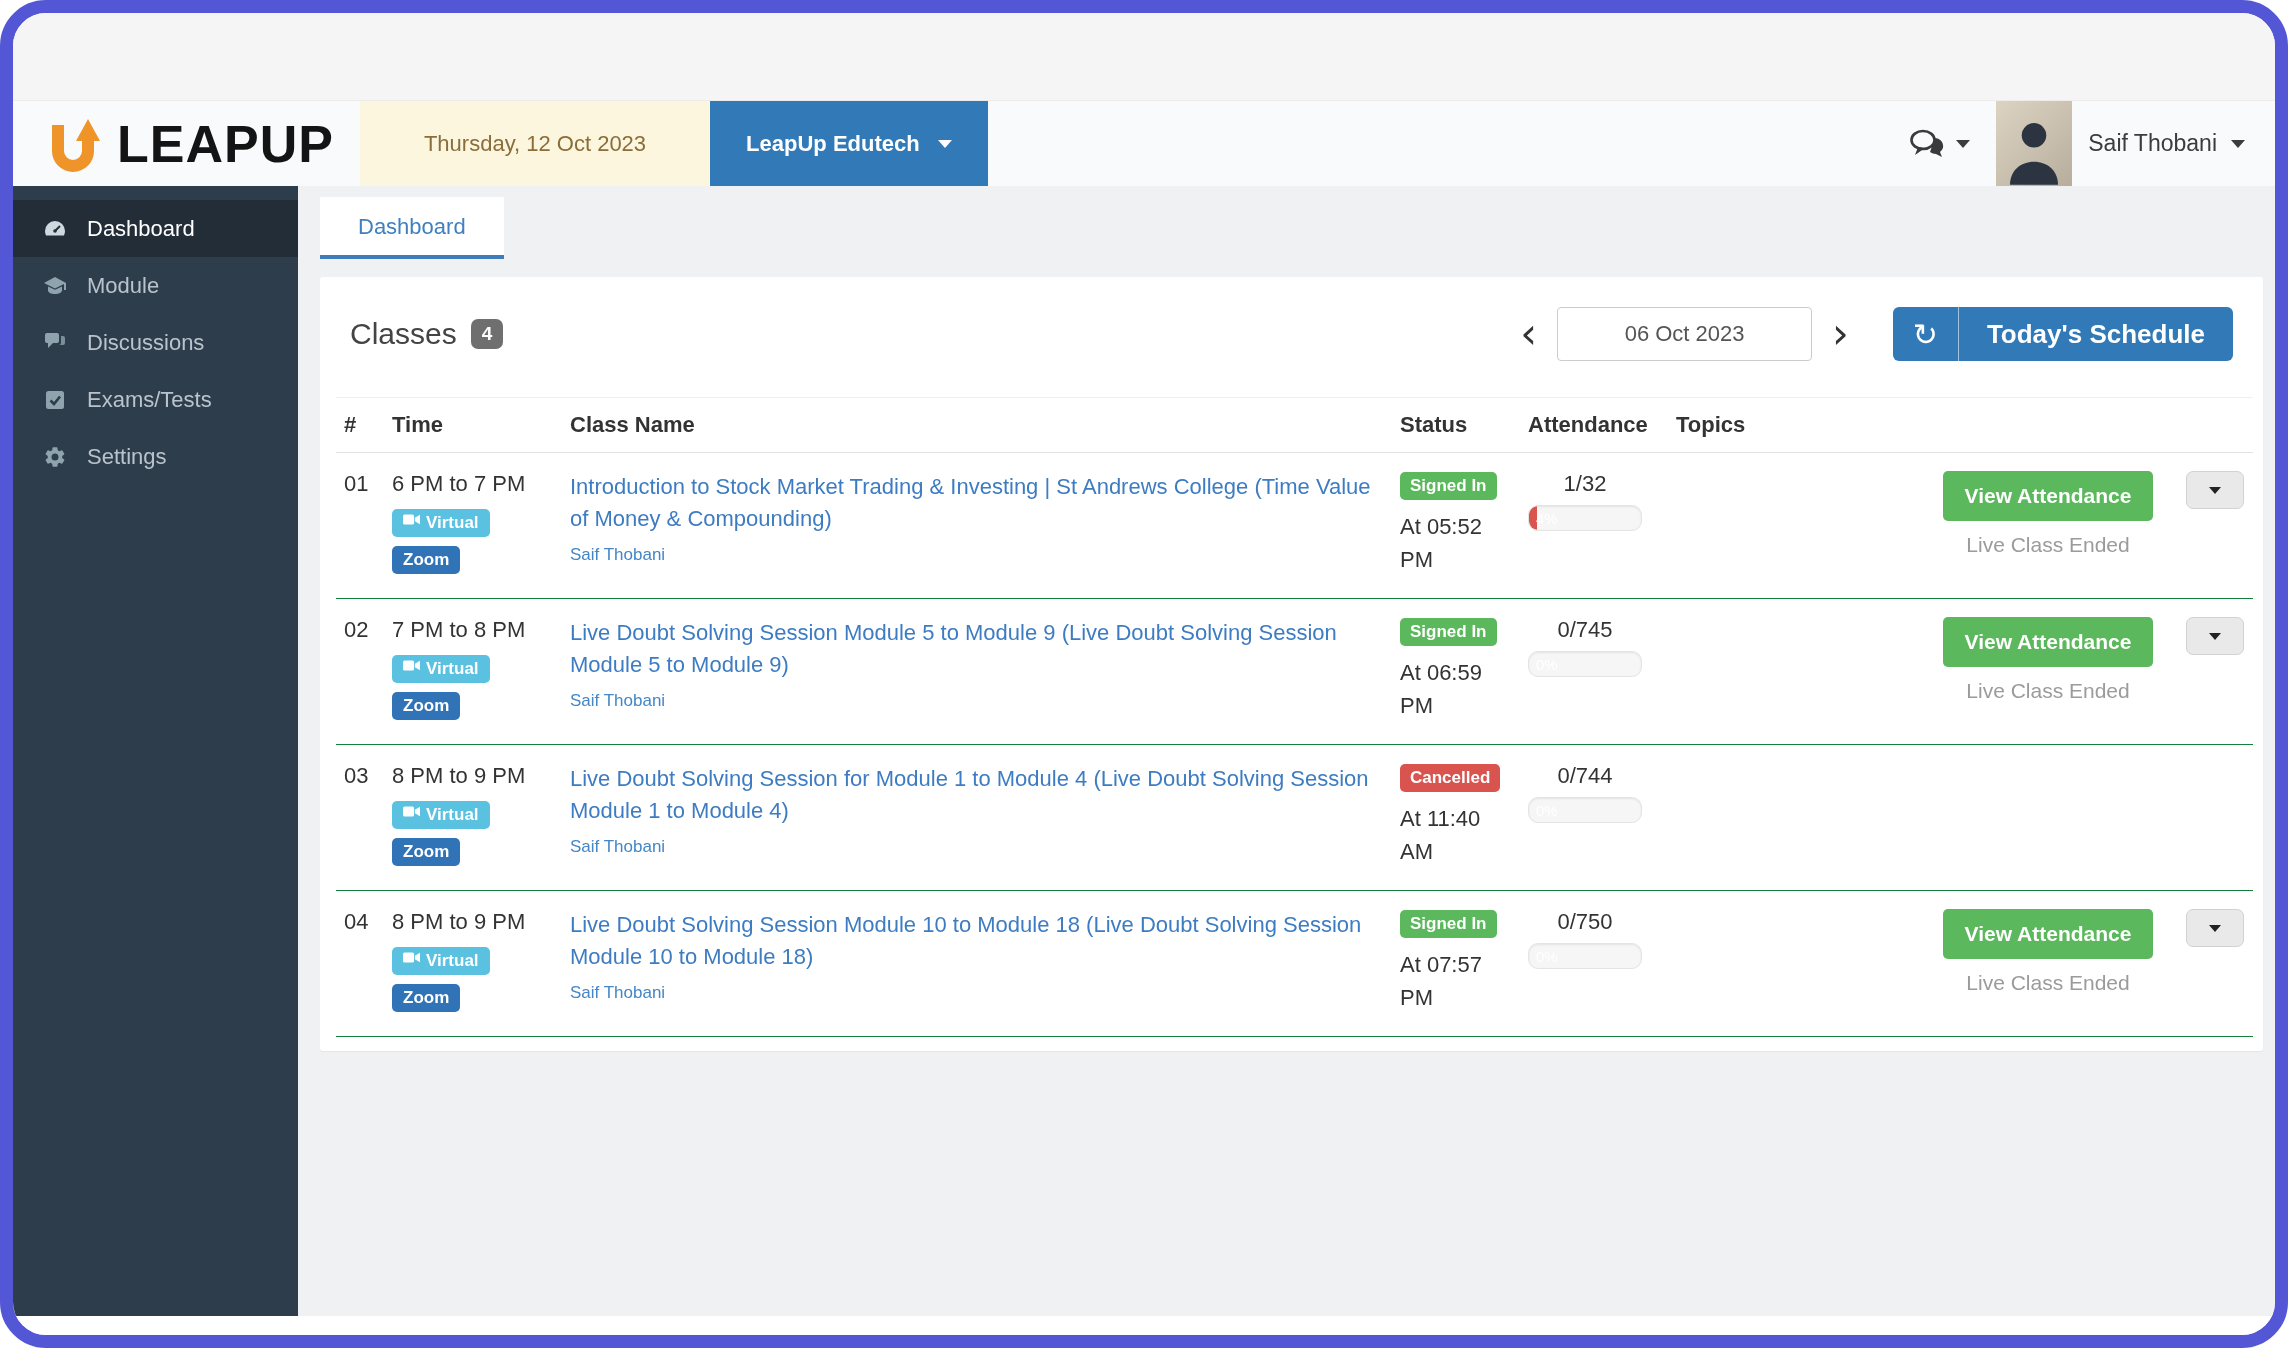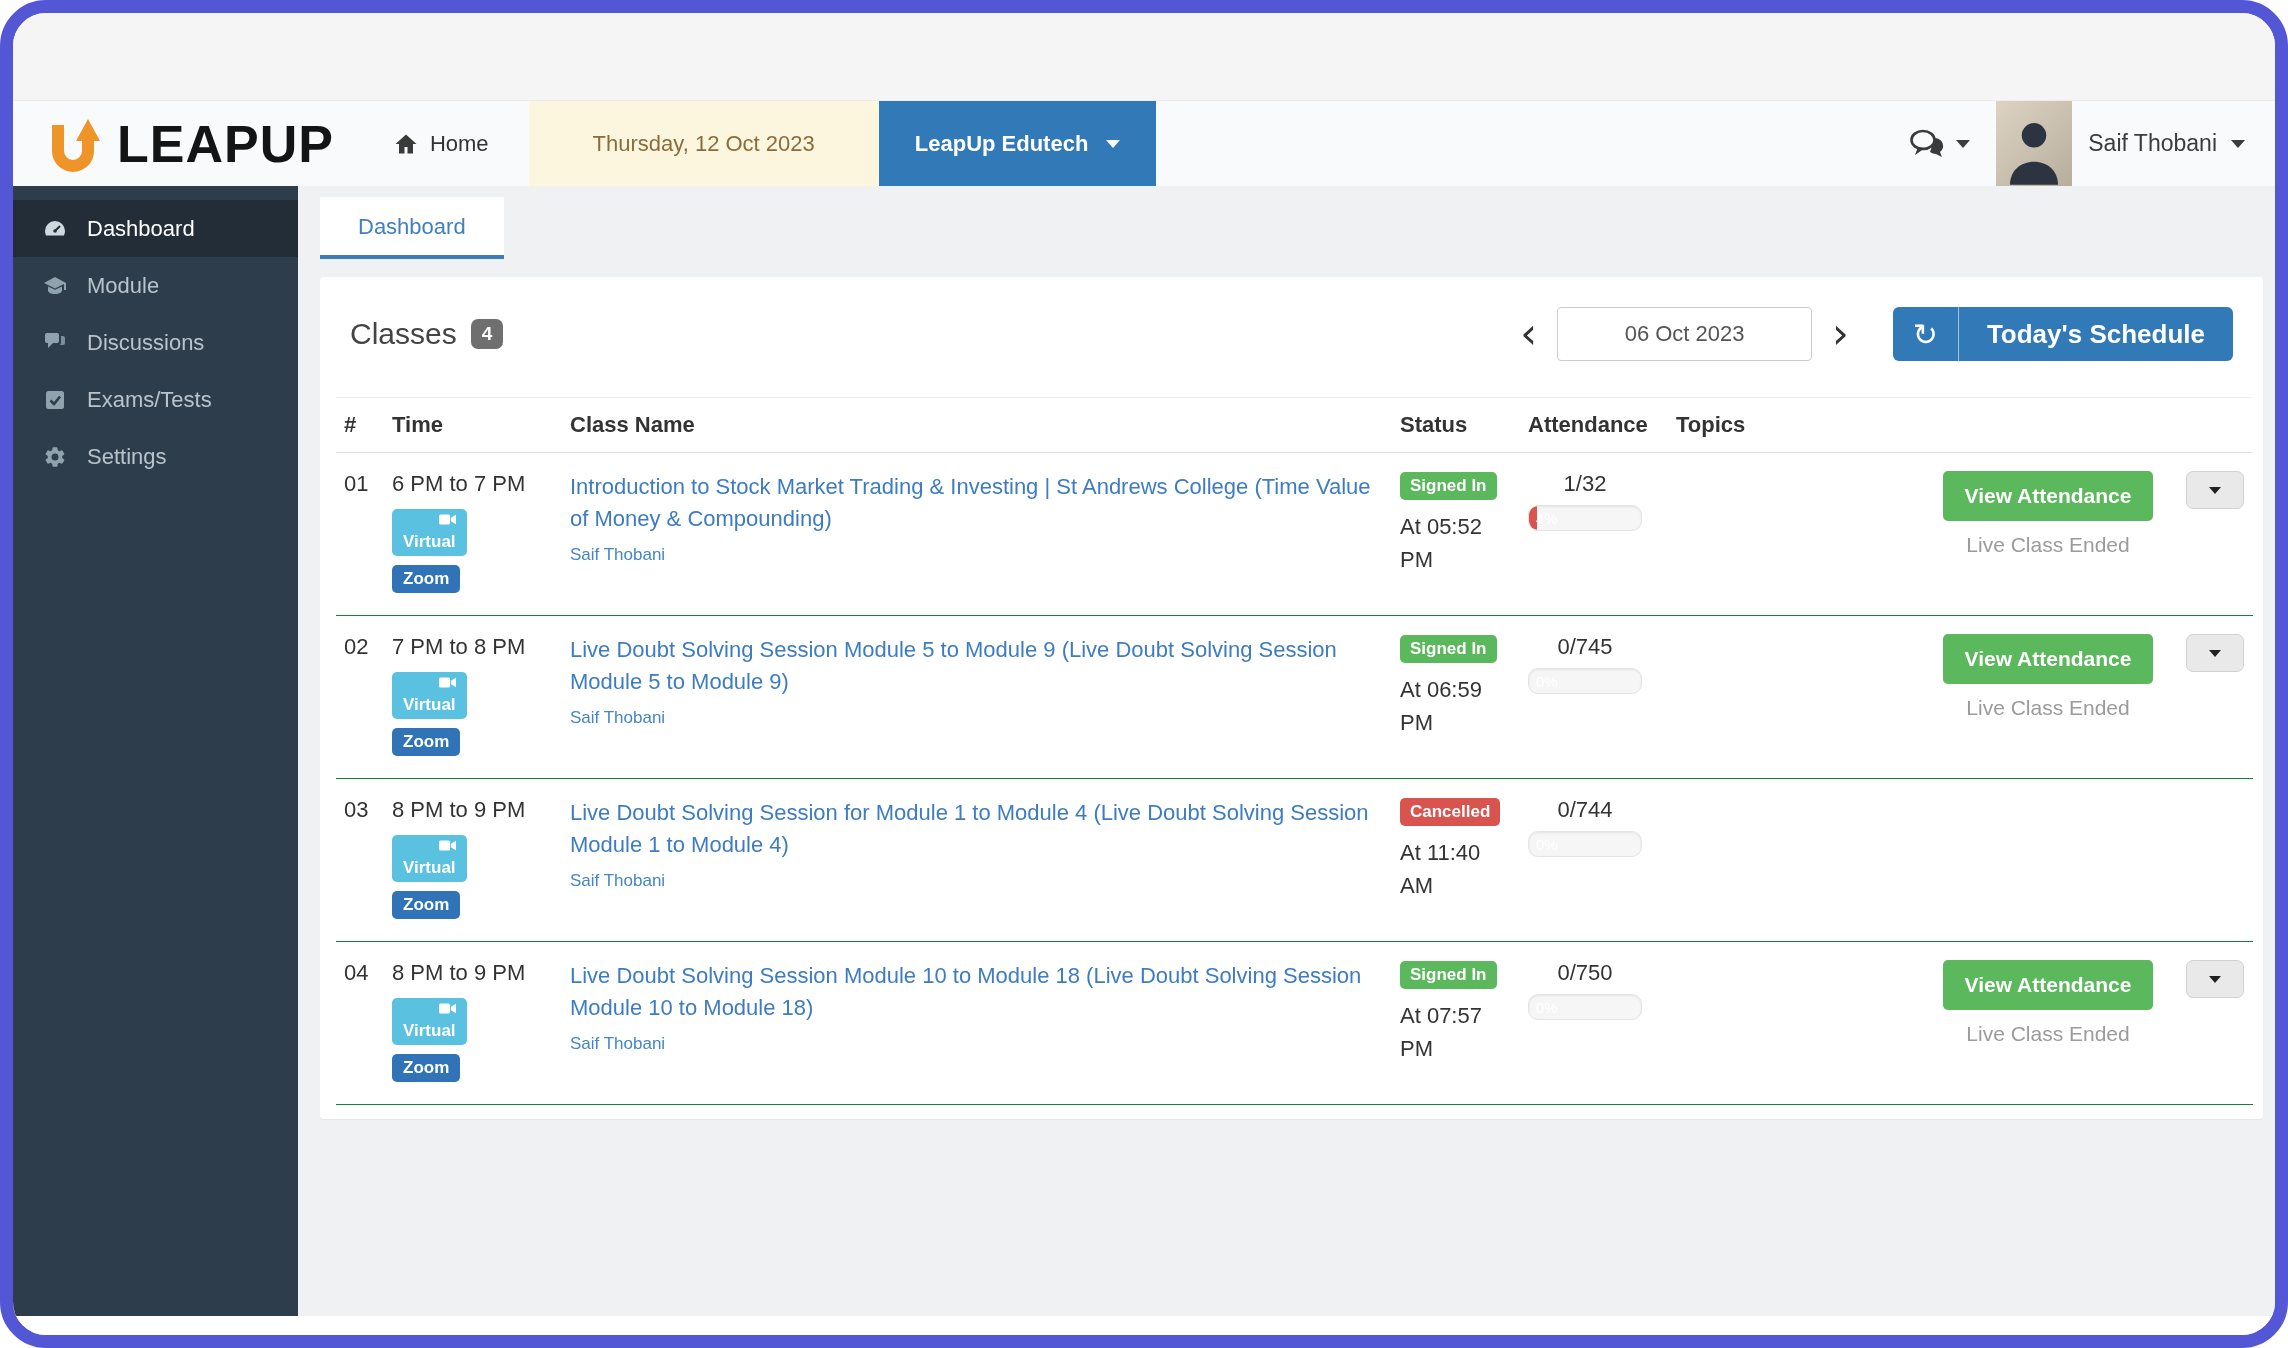--- a/index.html
+++ b/index.html
@@ -48,21 +48,21 @@
   .date-input { width:255px; height:54px; border:1px solid #ccc; border-radius:4px; text-align:center; font-size:22px; color:#555; background:#fff; font-family:"Liberation Sans", sans-serif; }
   .sched-group { display:flex; align-items:stretch; height:54px; margin-left:24px; border-radius:6px; overflow:hidden; cursor:pointer; }
   .sched-refresh { background:#3279b7; color:#fff; width:66px; display:flex; align-items:center; justify-content:center; font-size:30px; border-right:1px solid rgba(255,255,255,0.55); font-family:"DejaVu Sans", sans-serif; }
   .sched-label { background:#3279b7; color:#fff; display:flex; align-items:center; font-size:26px; font-weight:bold; padding:0 28px; }
 
   
   table { width:100%; border-collapse:collapse; table-layout:fixed; margin-top:36px; }
   thead th { text-align:left; font-size:22px; font-weight:bold; color:#333; padding:14px 8px; border-top:1px solid #f0f0f0; border-bottom:1px solid #e2e2e2; }
   tbody td { padding:18px 8px 22px; border-bottom:1px solid #15803d; vertical-align:top; font-size:22px; color:#333; }
   .badges { display:flex; flex-direction:column; align-items:flex-start; gap:9px; margin-top:12px; }
-  .badge { color:#fff; font-size:17px; font-weight:bold; border-radius:5px; padding:4px 11px; display:inline-flex; align-items:flex-end; gap:6px;flex-direction:column; }
+  .badge { color:#fff; font-size:17px; font-weight:bold; border-radius:5px; padding:4px 11px; display:inline-flex; align-items:flex-start; gap:6px; }
   .badge.virtual { background:#5bc1e0; }
   .badge.zoom { background:#3073b7; }
   .class-link { color:#3d7cc2; text-decoration:none; line-height:1.45; display:block; }
   .teacher-link { color:#4486c6; text-decoration:none; font-size:17px; display:inline-block; margin-top:10px; }
   .status-badge { color:#fff; font-size:17px; font-weight:bold; border-radius:5px; padding:4px 10px; display:inline-block; }
   .status-badge.success { background:#5cb85c; }
   .status-badge.danger { background:#d9534f; }
   .status-time { margin-top:10px; line-height:1.5; }
   .att-wrap { width:114px; }
   .att-num { text-align:center; }
@@ -85,26 +85,20 @@
 
   <div class="navbar">
     <div class="brand">
       <svg width="62" height="70" viewBox="0 0 62 70">
         <path d="M15 16 v26 a15 15 0 0 0 30 0 V30" fill="none" stroke="#ef9428" stroke-width="12"></path>
         <polygon points="33,32 57,32 45,10" fill="#ef9428"></polygon>
       </svg>
       <span class="brand-text">LEAPUP</span>
     </div>
 
-    <div class="nav-home">
-      <svg width="24" height="24" viewBox="0 0 24 24">
-        <path d="M12 2.5 1.5 12H5v9.5h5.5V15h3v6.5H19V12h3.5z" fill="#3a3a3a"></path>
-      </svg>
-      <span>Home</span>
-    </div>
 
     <div class="nav-date">
       <span>Thursday, 12 Oct 2023</span>
     </div>
 
     <div class="nav-org">
       <span>LeapUp Edutech</span>
       <span class="caret white"></span>
     </div>
 

